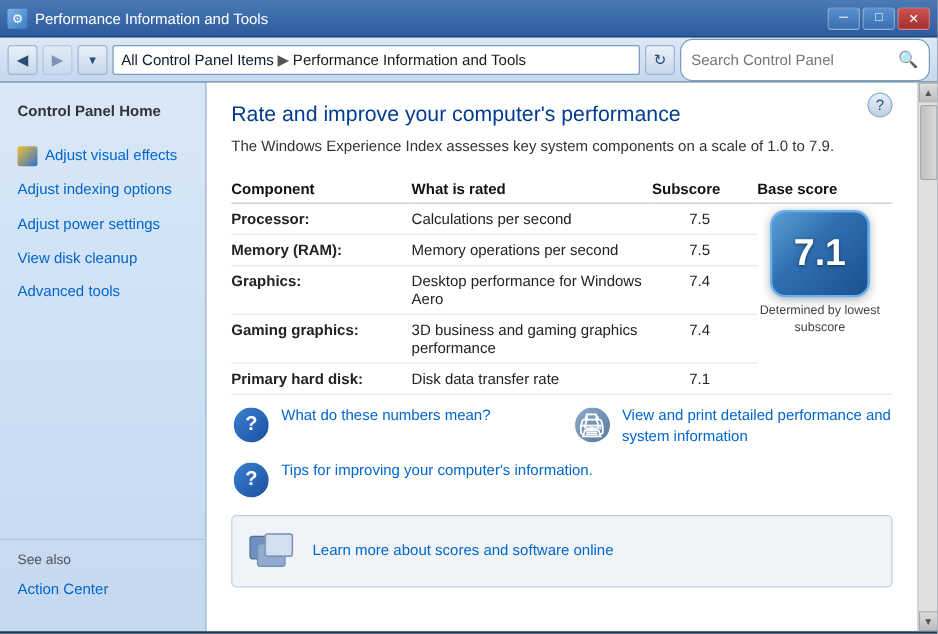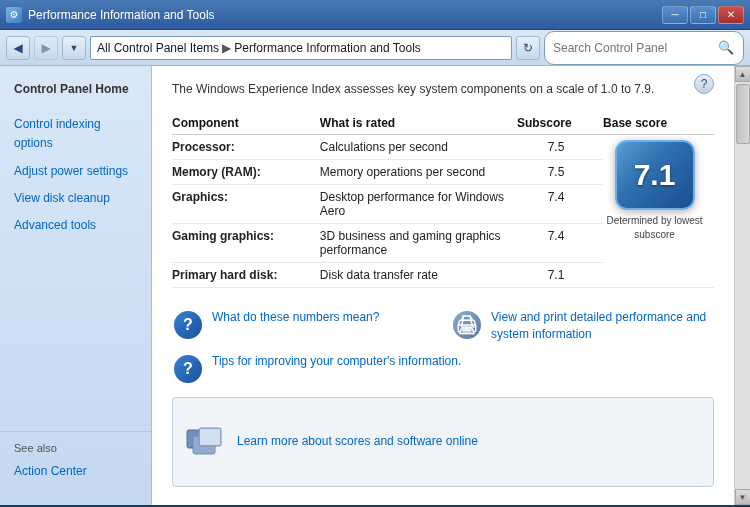--- a/index.html
+++ b/index.html
@@ -115,21 +115,21 @@
     }
 
     
     .main-container {
       display: flex;
       height: calc(507px - 30px - 36px - 2px);
     }
 
     
     .sidebar {
-      width: 152px;
+      width: 165px;
       background: linear-gradient(to bottom, #d8e8f8 0%, #c5d8f0 100%);
       border-right: 1px solid #a0c0e0;
       padding: 10px 0;
       display: flex;
       flex-direction: column;
     }
     .sidebar-link {
       padding: 4px 14px;
       color: #0066cc;
       text-decoration: none;
@@ -178,21 +178,21 @@
     .content-subtext {
       font-size: 12px;
       color: #333;
       margin-bottom: 16px;
     }
 
     
     .perf-table {
       width: 100%;
       border-collapse: collapse;
-      margin-bottom: 21px;
+      margin-bottom: 8px;
     }
     .perf-table th {
       font-weight: bold;
       font-size: 12px;
       text-align: left;
       padding: 4px 8px 4px 0;
       border-bottom: 1px solid #ccc;
       color: #111;
     }
     .perf-table td {
@@ -269,21 +269,21 @@
       font-size: 12px;
       cursor: pointer;
       line-height: 1.4;
     }
 
     
     .software-box {
       background: #f0f4f8;
       border: 1px solid #c0d0e0;
       border-radius: 4px;
-      padding: 24px 12px;
+      padding: 8px 12px;
       display: flex;
       align-items: center;
       gap: 12px;
     }
     .software-icon {
       width: 40px;
       height: 40px;
       flex-shrink: 0;
     }
 
@@ -372,36 +372,41 @@
     <input class="search-input" type="text" placeholder="Search Control Panel" style="">
     <span class="search-icon-btn">🔍</span>
   </div>
 </div>
 
 <div class="main-container">
 
   <div class="sidebar">
     <div class="sidebar-link" style="font-weight:bold; color:#333; margin-bottom:8px;">Control Panel Home</div>
 
-    <div class="sidebar-link">Control indexing options</div>
+    <div class="sidebar-link with-icon">
+      <div class="sidebar-shield"></div>
+      <span>Adjust visual effects</span>
+    </div>
+    <div class="sidebar-link">Adjust indexing options</div>
     <div class="sidebar-link">Adjust power settings</div>
     <div class="sidebar-link">View disk cleanup</div>
     <div class="sidebar-link">Advanced tools</div>
 
     <div class="sidebar-spacer"></div>
 
     <div class="sidebar-bottom">
       <div class="see-also-title">See also</div>
       <div class="sidebar-link" style="padding-left:0;">Action Center</div>
     </div>
   </div>
 
   <div class="content-area">
     <div class="help-btn">?</div>
 
+    <h2 class="content-header">Rate and improve your computer's performance</h2>
     <p class="content-subtext">The Windows Experience Index assesses key system components on a scale of 1.0 to 7.9.</p>
 
     <table class="perf-table">
       <colgroup>
         <col class="col-component">
         <col class="col-what">
         <col class="col-sub">
         <col class="col-base">
       </colgroup>
       <thead>

